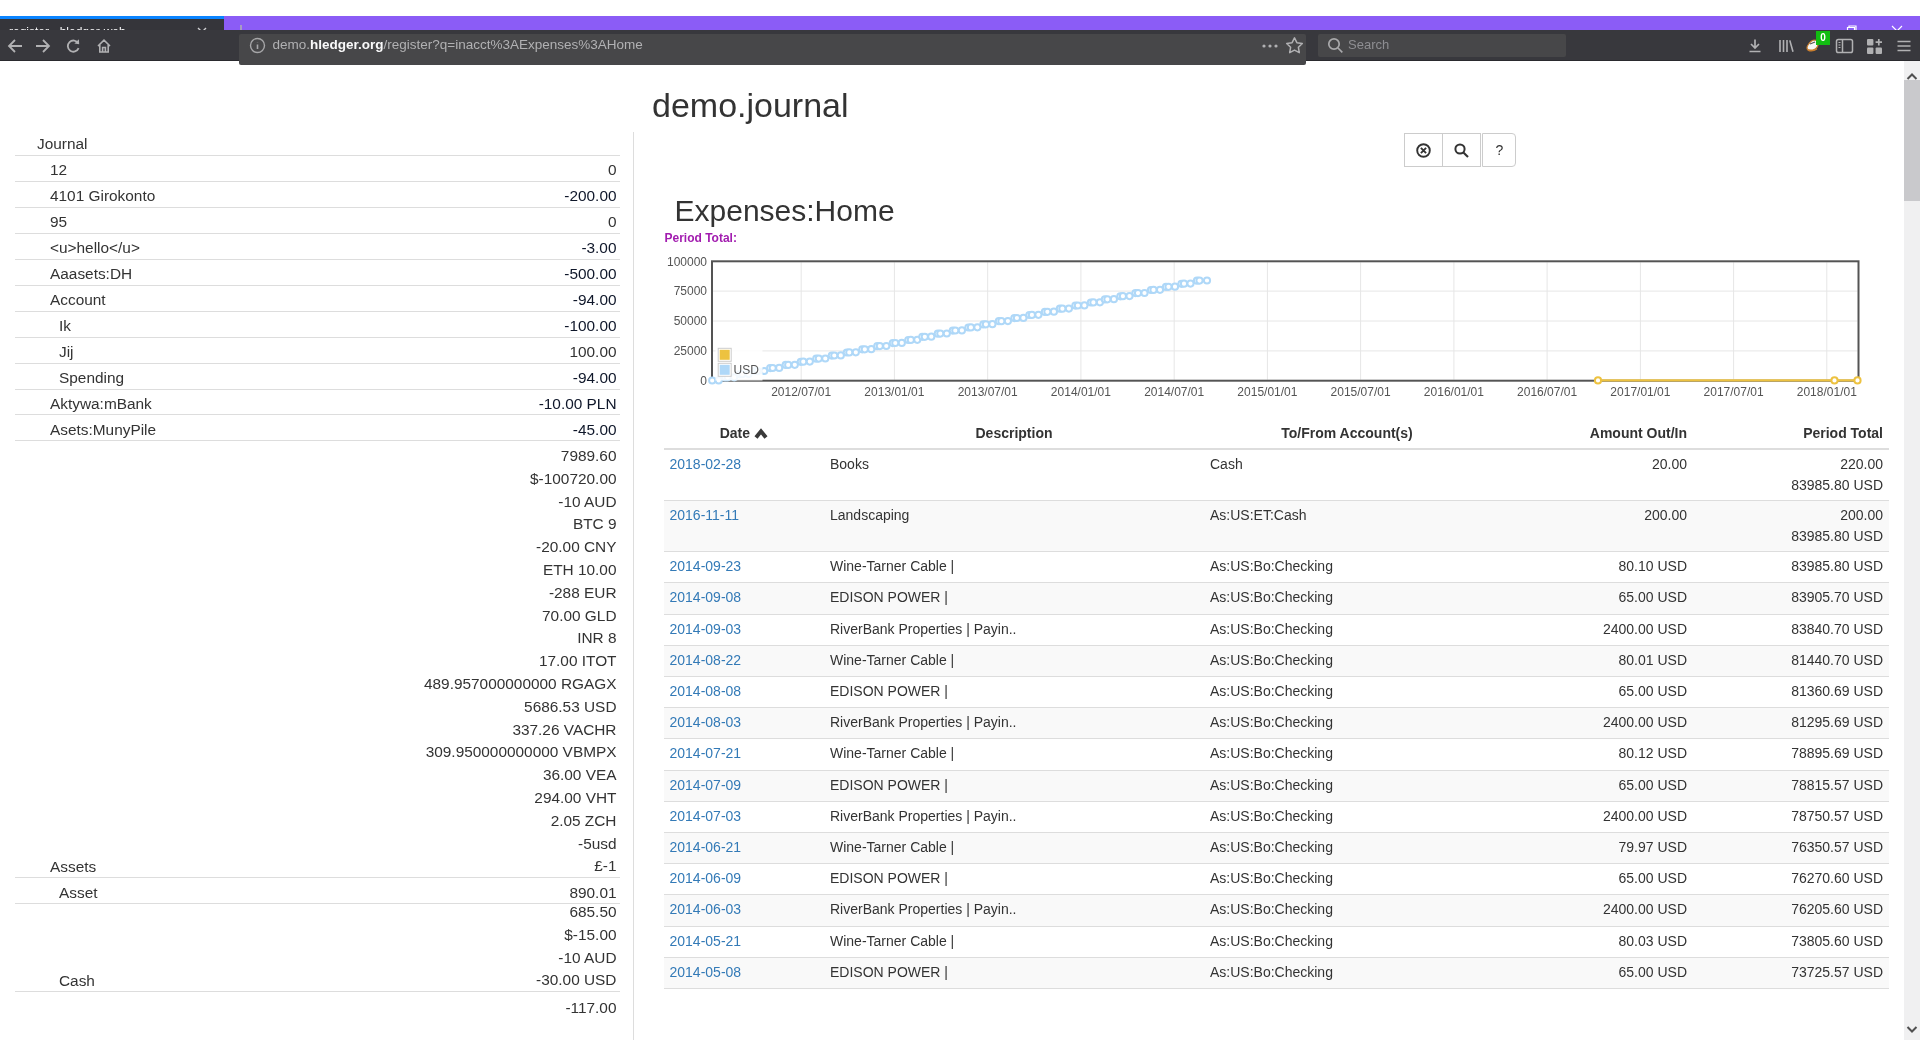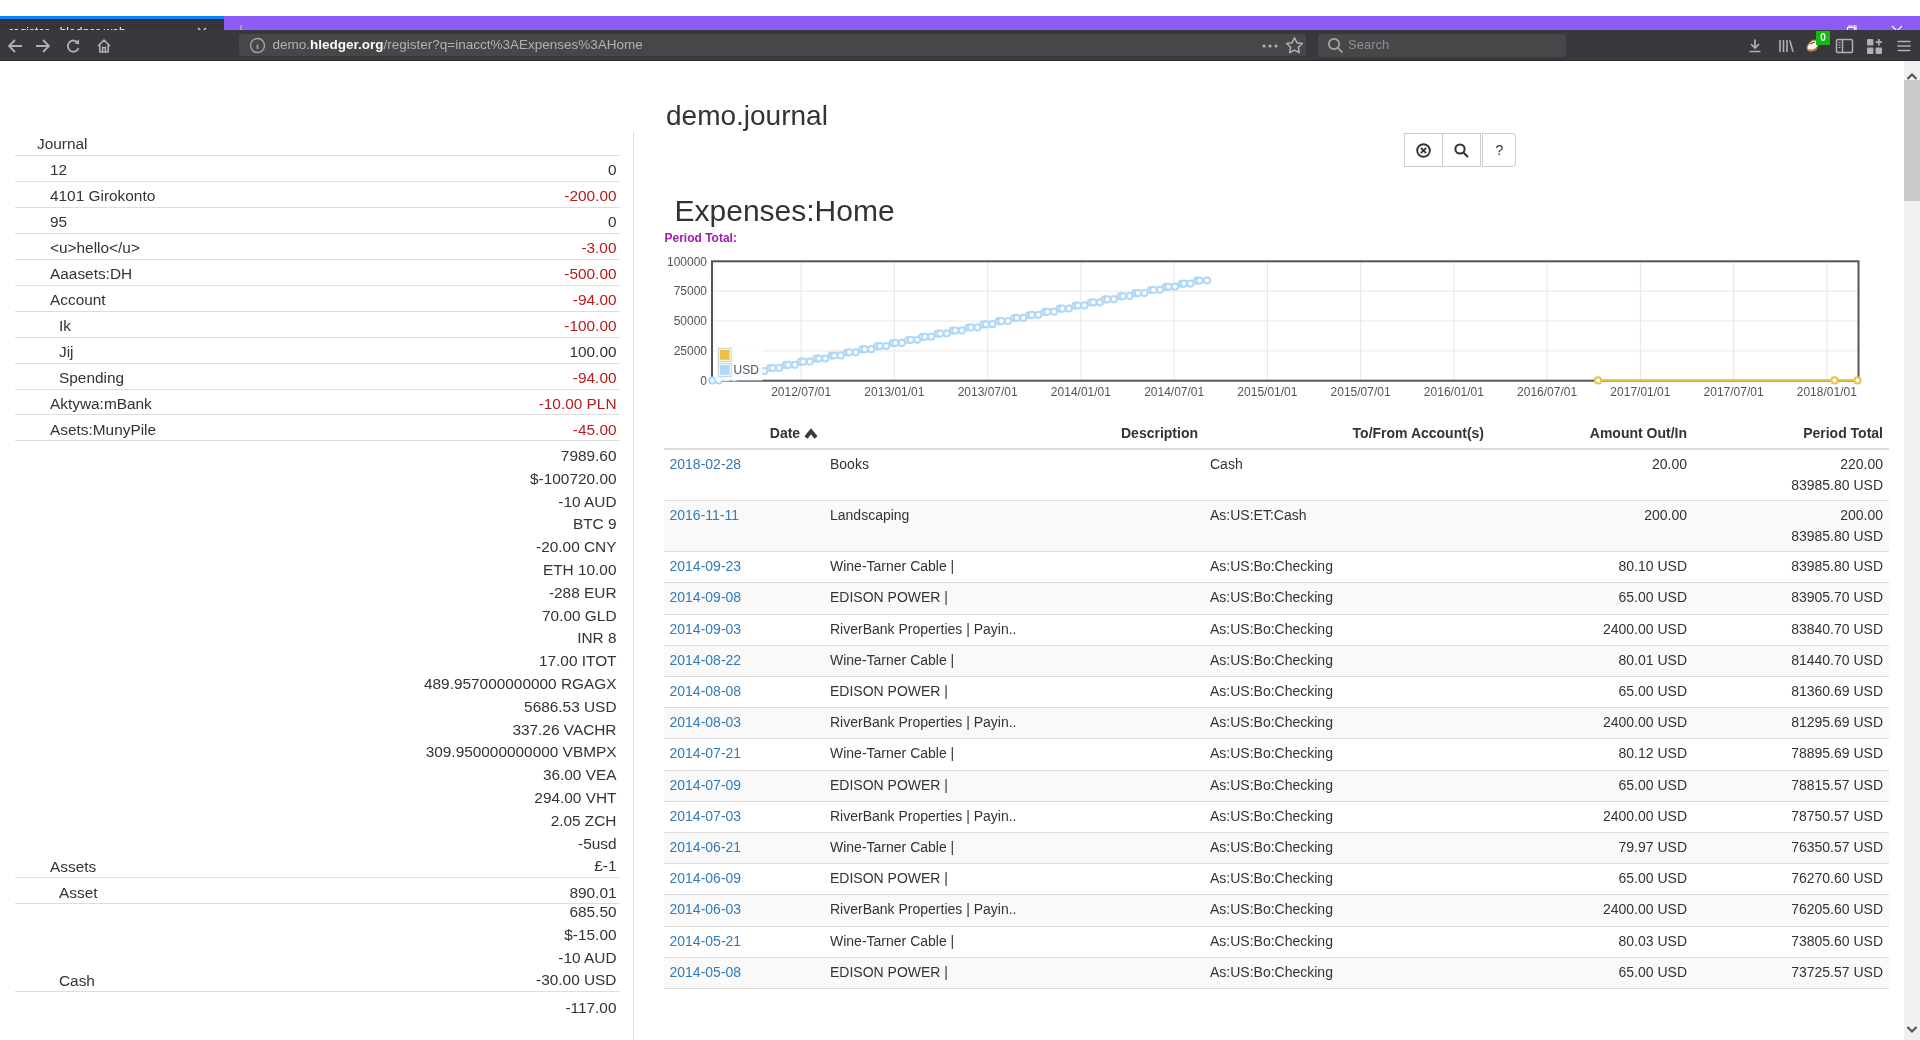--- a/index.html
+++ b/index.html
@@ -1,56 +1,56 @@
 <!DOCTYPE html>
 <html><head><meta charset="utf-8"><title>register - hledger-web</title><style>
 *{box-sizing:border-box}
 html,body{margin:0;padding:0;width:1920px;height:1040px;overflow:hidden;background:#fff;
  font-family:"Liberation Sans",sans-serif;font-size:14px;color:#333}
 #titlebar{position:absolute;left:0;top:16px;width:1920px;height:30px;background:#8b5cf6}
 #tab{position:absolute;left:0;top:0;width:224px;height:30px;background:#35353a}
 #tabline{position:absolute;left:0;top:0;width:224px;height:2.5px;background:#0a84ff}
 #tabtitle{position:absolute;left:9px;top:9px;font-size:12px;color:#f9f9fa}
 #toolbar{position:absolute;left:0;top:30px;width:1920px;height:31px;background:#38383d;border-bottom:1px solid #2a2a2e}
-#urlbar{position:absolute;left:239px;top:33.5px;width:1067px;height:22px;background:#474749;border-radius:2px}
+#urlbar{position:absolute;left:239px;top:33.5px;width:1067px;height:31px;background:#474749;border-radius:2px}
 #urltext{position:absolute;left:33.5px;top:3.5px;font-size:13.5px;white-space:pre}
 #urltext .dim{color:#b1b1b3}
 #urltext .lit{color:#f9f9fa;font-weight:bold}
 #searchbar{position:absolute;left:1318px;top:33.5px;width:248px;height:23.5px;background:#474749;border-radius:2px}
 #searchtext{position:absolute;left:30px;top:3.5px;font-size:13px;color:#8e8e92}
 #badge{position:absolute;left:1816px;top:31px;width:14px;height:14px;background:#11bc11;color:#fff;
  font-size:10px;font-weight:bold;text-align:center;line-height:14px}
 #vscroll{position:absolute;left:1904px;top:61px;width:16px;height:979px;background:#f0f0f1}
 #thumb{position:absolute;left:0;top:19px;width:16px;height:121px;background:#c9c9cc}
-h1#title{position:absolute;left:649px;top:83px;margin:17px;font-size:28px;font-weight:normal;color:#333;letter-spacing:0}
+h1#title{position:absolute;left:649px;top:83px;margin:3px;font-size:34px;font-weight:normal;color:#333;letter-spacing:0}
 #sidebar{position:absolute;left:15px;top:131.9px;width:605px}
 #sideline{position:absolute;left:633px;top:131.9px;width:1px;height:908px;background:#ddd}
 .srow{position:relative;width:605px;height:25.98px;border-bottom:1px solid #ddd;font-size:15.4px;line-height:22.4px}
 .srow.jhead{height:23.9px}
 .nm0{position:absolute;left:22px}
 .nm1{position:absolute;left:35px}
 .nm2{position:absolute;left:44px}
 .btm{bottom:-0.7px}
 .nm0,.nm1,.nm2{top:auto}
 .srow .nm0,.srow .nm1,.srow .nm2{bottom:-0.7px}
 .amt{position:absolute;right:3.5px;bottom:-0.7px;text-align:right;white-space:pre}
 .amt.multi{line-height:22.79px;bottom:-0.7px}
-.neg{color:#b91c1c}
+.neg{color:#0f172a}
 .pos{color:#333}
 #searchform{position:absolute;left:665px;top:132.75px;width:851px;height:34px}
 #searchinput{position:absolute;left:0;top:0;width:739.5px;height:34px;border:1px solid #ccc;border-radius:4px 0 0 4px;
  padding:6px 12px;font-size:14px;color:#444;font-family:inherit;background:#fff}
 .sbtn{position:absolute;top:0;height:34px;background:#fff;border:1px solid #ccc}
 #btn1{left:738.5px;width:39.9px}
 #btn2{left:777.4px;width:38.7px}
 #btn3{left:817.1px;width:33.7px;border-radius:0 4px 4px 0}
 h2#acctname{position:absolute;left:663.5px;top:183px;margin:11px;font-size:30px;font-weight:normal;color:#333}
 #ptotal{position:absolute;left:664.5px;top:231.2px;font-size:12px;font-weight:bold;color:#a21caf}
 #reg{position:absolute;left:663.5px;top:419px;width:1225.5px;border-collapse:collapse;table-layout:fixed;font-size:14px}
-#reg th{font-weight:bold;text-align:right;vertical-align:top;padding:6px 6px 0 6px;height:30px;border-bottom:2px solid #ddd}
+#reg th{font-weight:bold;text-align:center;vertical-align:top;padding:6px 6px 0 6px;height:30px;border-bottom:2px solid #ddd}
 #reg td{vertical-align:top;padding:4px 6px;line-height:21px;border-bottom:1px solid #ddd;overflow:hidden;white-space:pre}
 #reg .r{text-align:right}
 #reg tr.odd{background:#f9f9f9}
 #reg a{color:#337ab7;text-decoration:none}
 </style></head><body>
 <div id="titlebar">
 <div id="tab">
       <div id="tabline"></div>
       <span id="tabtitle">register - hledger-web</span>
 <svg width="16" height="16" viewBox="0 0 16 16" style="position:absolute;left:194px;top:7.5px">

